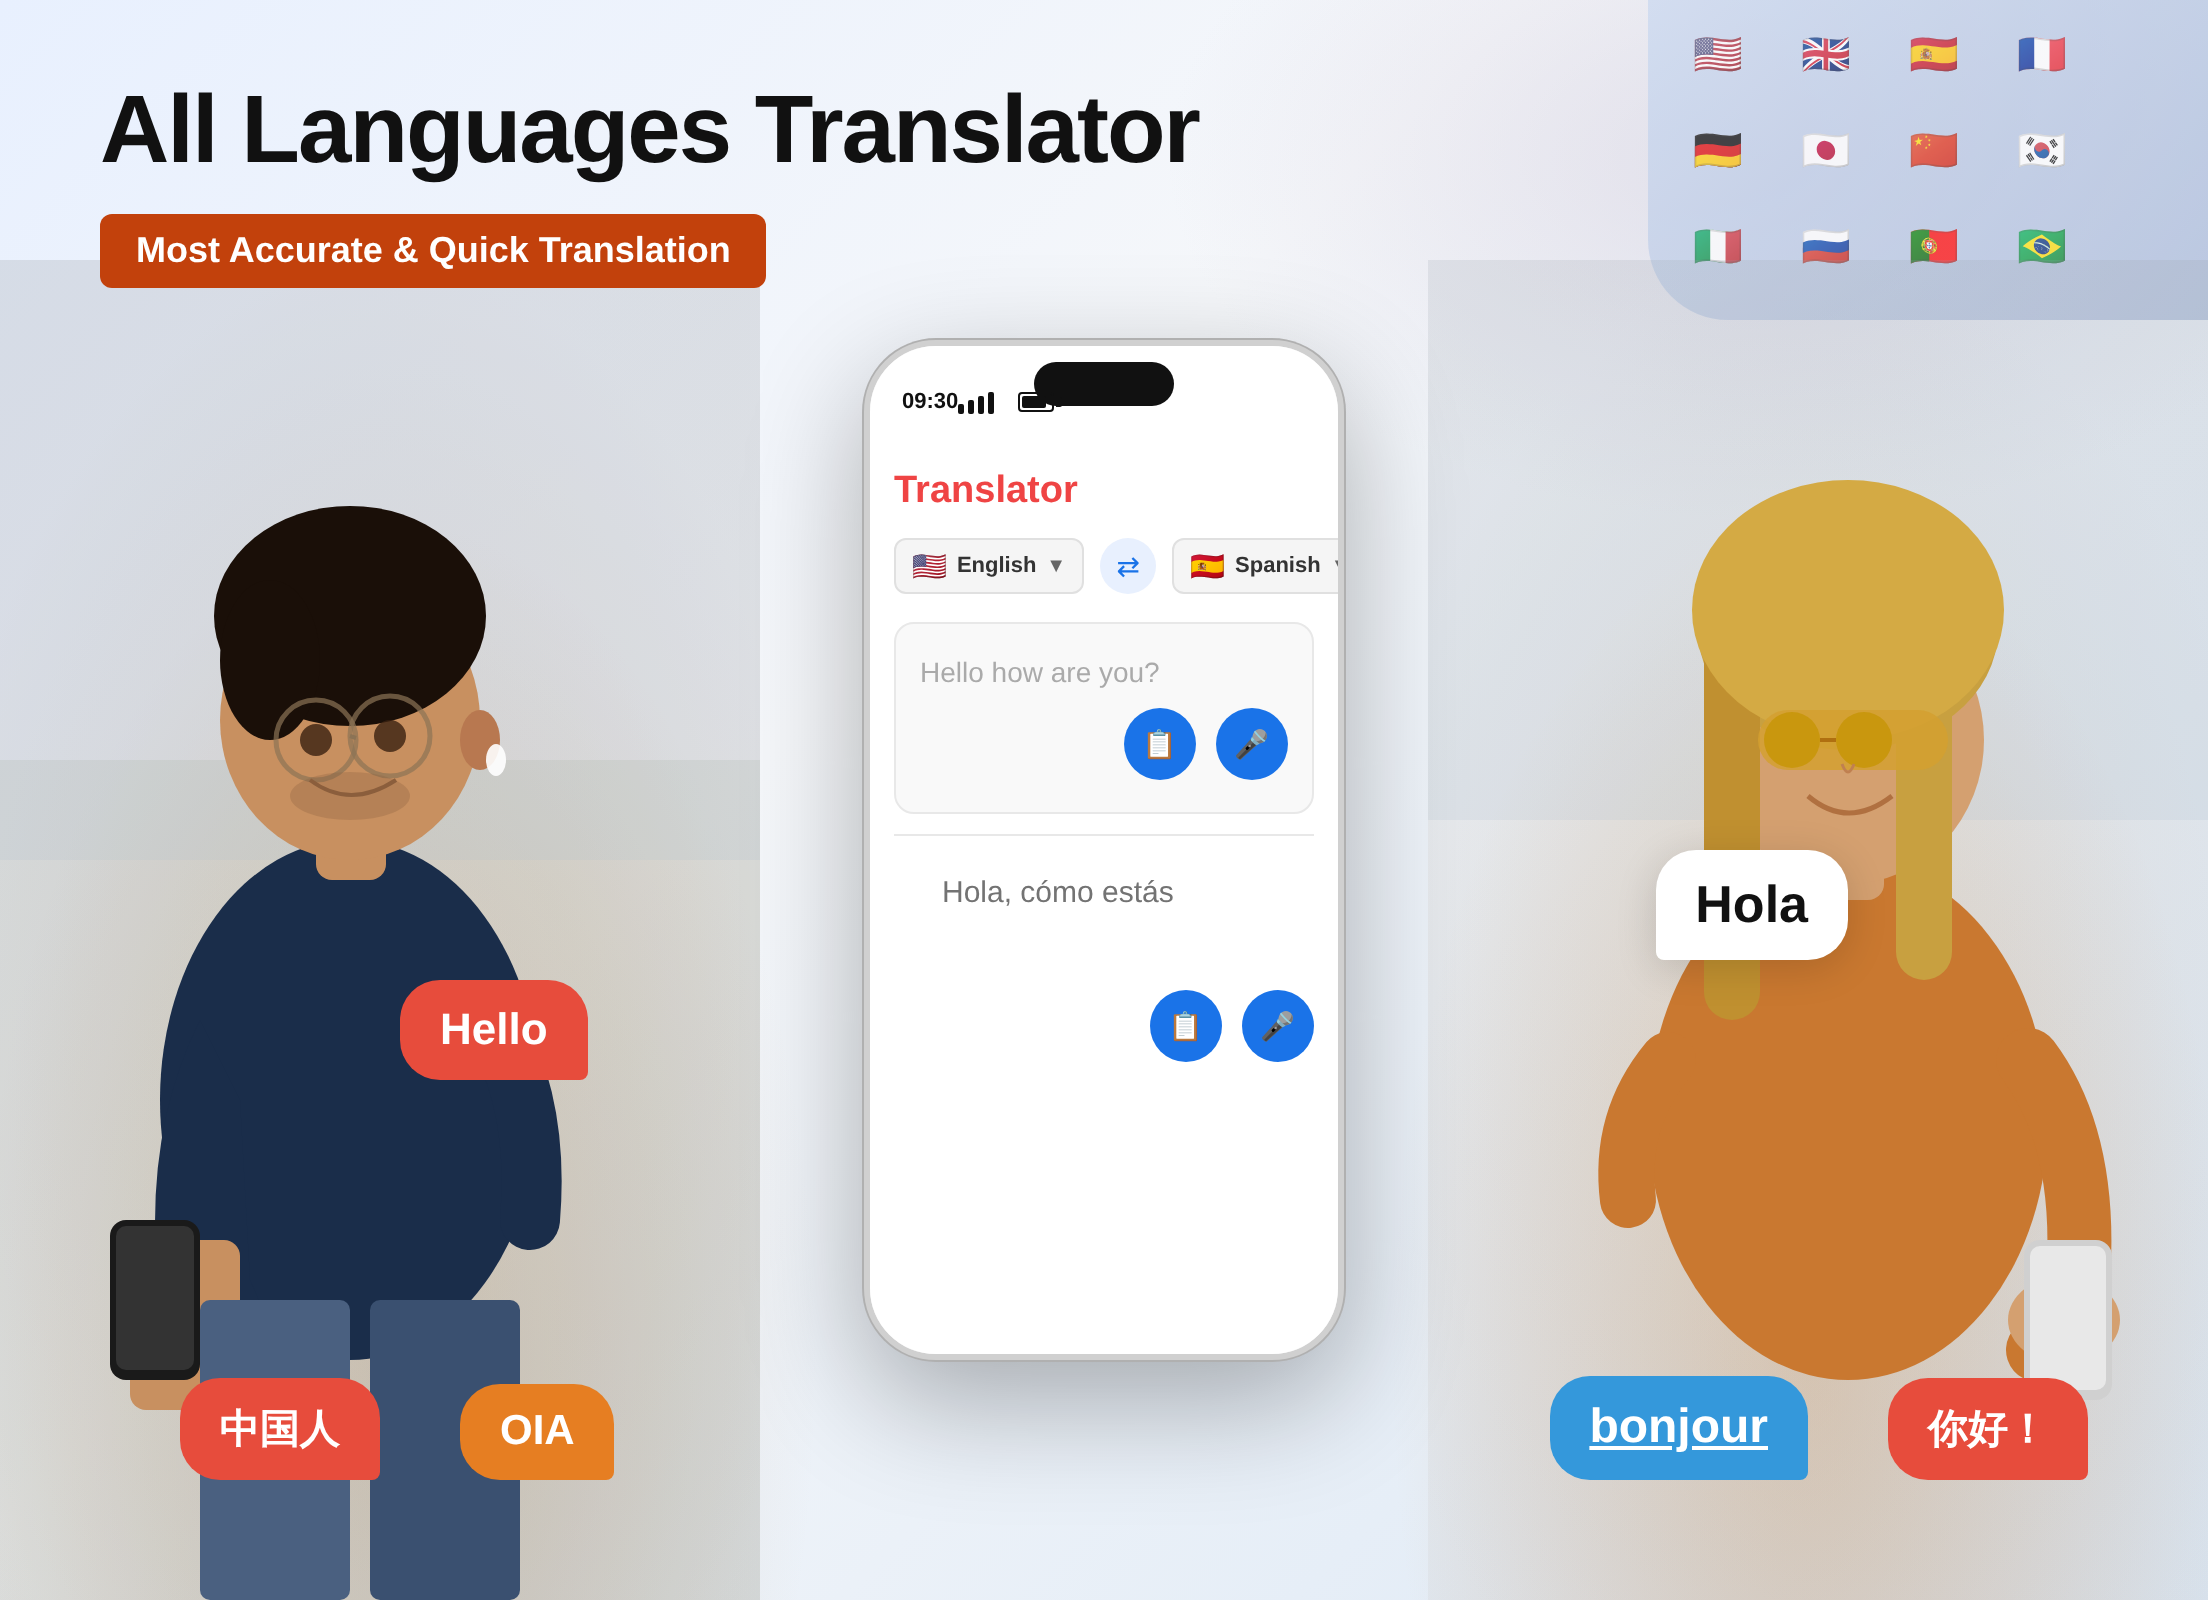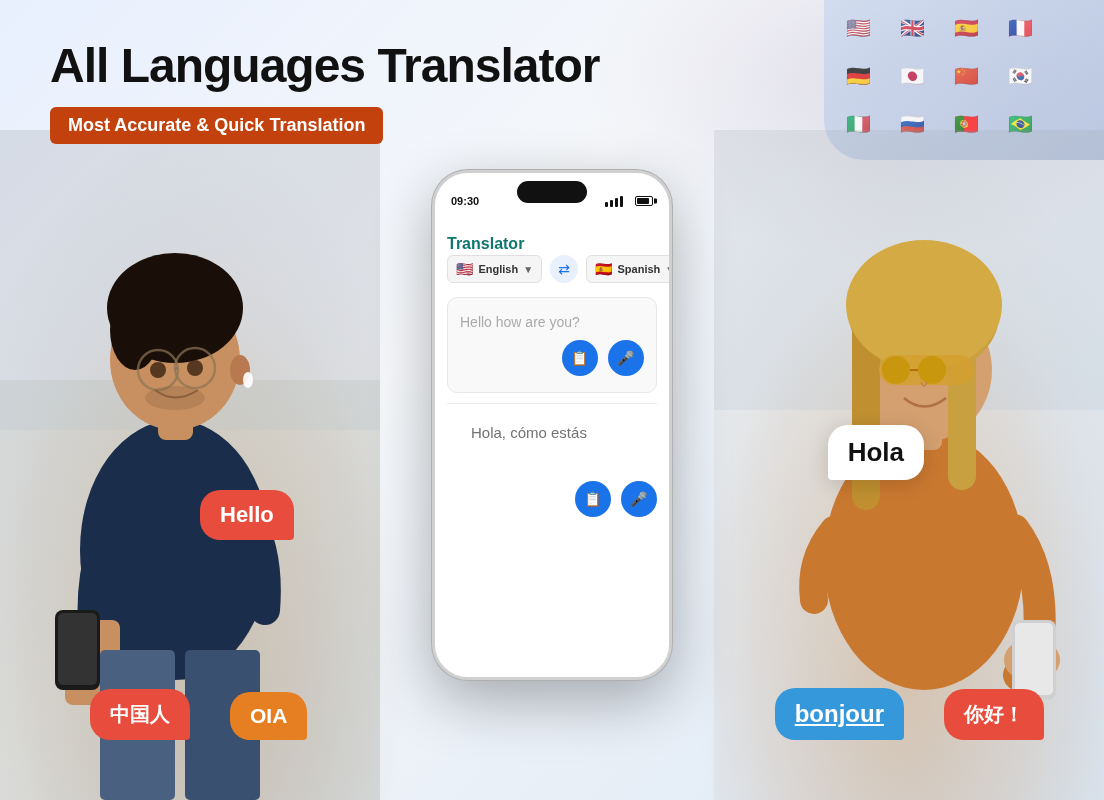--- a/index.html
+++ b/index.html
@@ -86,21 +86,20 @@
     .phone-notch-area {
       position: absolute;
       top: 0;
       left: 0;
       right: 0;
       height: 50px;
       background: #fff;
       z-index: 5;
       display: flex;
       align-items: center;
-      justify-content: space-between;
       padding: 10px 16px 4px;
     }
 
     .phone-time {
       font-size: 11px;
       font-weight: 600;
       color: #111;
     }
 
     .phone-notch {
@@ -161,24 +160,24 @@
       position: absolute;
       top: 50px;
       left: 0;
       right: 0;
       bottom: 0;
       background: #fff;
       padding: 12px;
     }
 
     .app-title {
-      font-size: 16px;
+      font-size: 19px;
       font-weight: 700;
-      color: #0f766e;
-      margin-bottom: 2px;
+      color: #ef4444;
+      margin-bottom: 12px;
     }
 
     
     .lang-bar {
       display: flex;
       align-items: center;
       gap: 8px;
       margin-bottom: 14px;
     }
 

